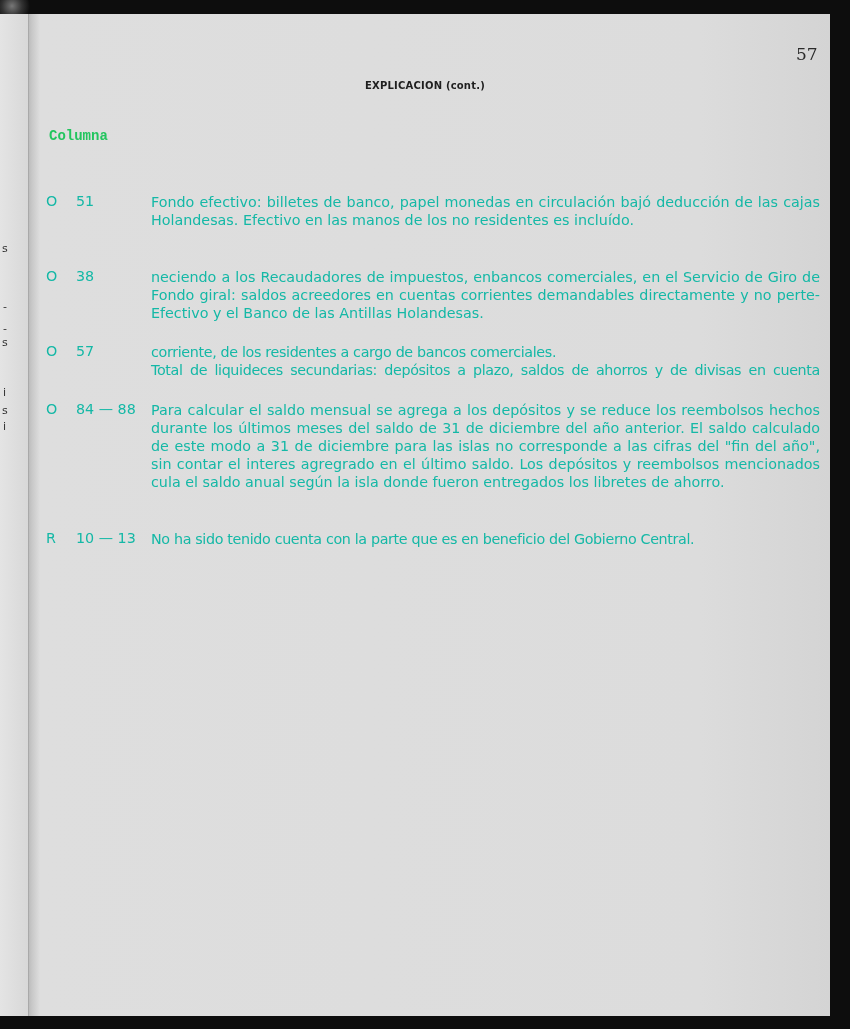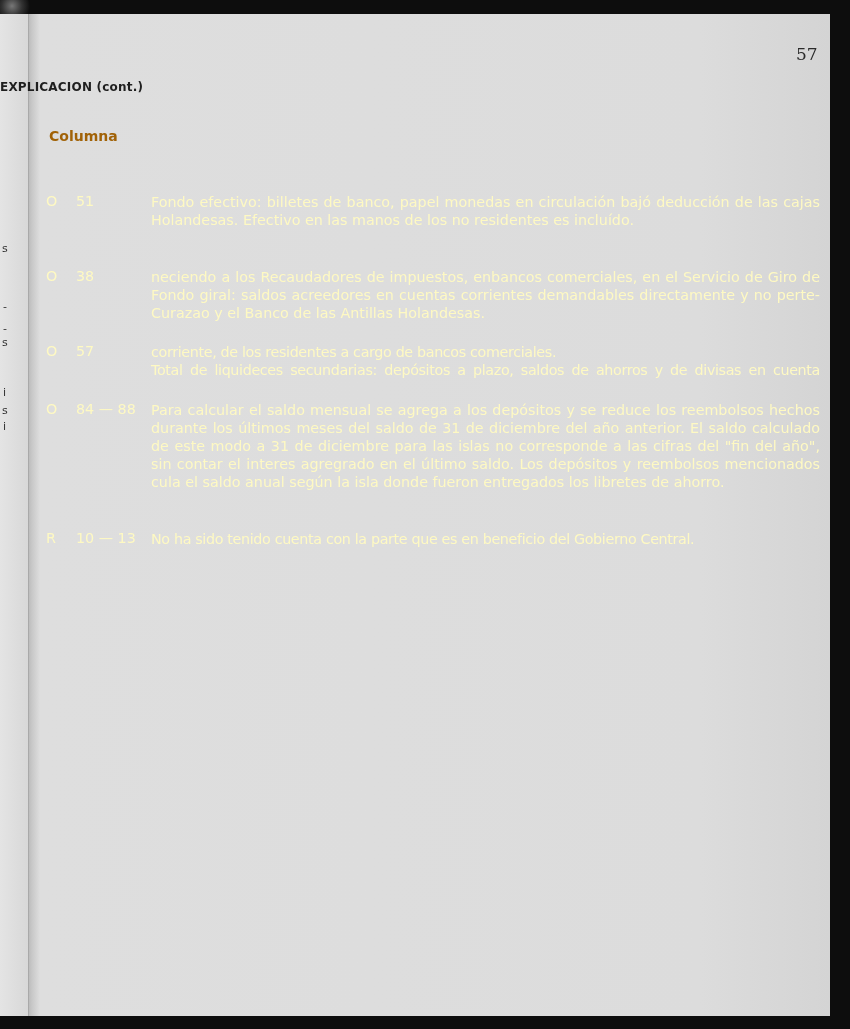--- a/index.html
+++ b/index.html
@@ -19,28 +19,28 @@
   }
   .corner-scrap {
     position: absolute; left: 0; top: 0; width: 40px; height: 14px;
     background: radial-gradient(circle at 12px 6px, #777 0, #333 10px, #0d0d0d 18px);
   }
   .page-number {
     position: absolute; left: 796px; top: 44px;
     font-family: "DejaVu Serif", serif; font-size: 17px; color: #2a2a2a;
   }
   .title {
-    position: absolute; left: 0; width: 850px; top: 80px; text-align: left;
-    font-size: 12px; font-weight: bold; color: #1f1f1f; letter-spacing: 0.2px;
+    position: absolute; left: 0; width: 850px; top: 80px; text-align: center;
+    font-size: 10px; font-weight: bold; color: #1f1f1f; letter-spacing: 0.2px;
   }
   .column-heading {
     position: absolute; left: 49px; top: 128px;
-    font-size: 14px; font-weight: bold; color: #a16207;
+    font-size: 14px; font-weight: bold; color: #22c55e; font-family: Liberation Mono, monospace;
   }
-  .entry { position: absolute; left: 46px; width: 774px; color: #fef9c3; font-size: 14.3px; }
+  .entry { position: absolute; left: 46px; width: 774px; color: #14b8a6; font-size: 14.3px; }
   .entry .code { position: absolute; left: 0; top: 0; width: 110px; white-space: nowrap; }
   .entry .code .letter { display: inline-block; width: 30px; }
   .entry .text { margin-left: 105px; line-height: 18px; text-align: justify; }
   .entry.narrow .text { letter-spacing: -0.35px; }
   .entry .line { display: block; text-align: justify; text-align-last: justify; }
   .entry .line.last { text-align-last: left; }
   .margin-mark { position: absolute; color: #333; font-size: 11px; }
 </style>
 </head>
 <body>
@@ -71,21 +71,21 @@
   </div>
 </div>
 
 <div class="entry" style="top:268px">
   <div class="code">
     <span class="letter">O</span><span>38</span>
   </div>
   <div class="text">
     <span class="line">neciendo a los Recaudadores de impuestos, enbancos comerciales, en el Servicio de Giro de</span>
     <span class="line">Fondo giral: saldos acreedores en cuentas corrientes demandables directamente y no perte-</span>
-    <span class="line last">Curazao y el Banco de las Antillas Holandesas.</span>
+    <span class="line last">Efectivo y el Banco de las Antillas Holandesas.</span>
   </div>
 </div>
 
 <div class="entry narrow" style="top:343px">
   <div class="code">
     <span class="letter">O</span><span>57</span>
   </div>
   <div class="text">
     <span class="line last">corriente, de los residentes a cargo de bancos comerciales.</span>
     <span class="line">Total de liquideces secundarias: depósitos a plazo, saldos de ahorros y de divisas en cuenta</span>

